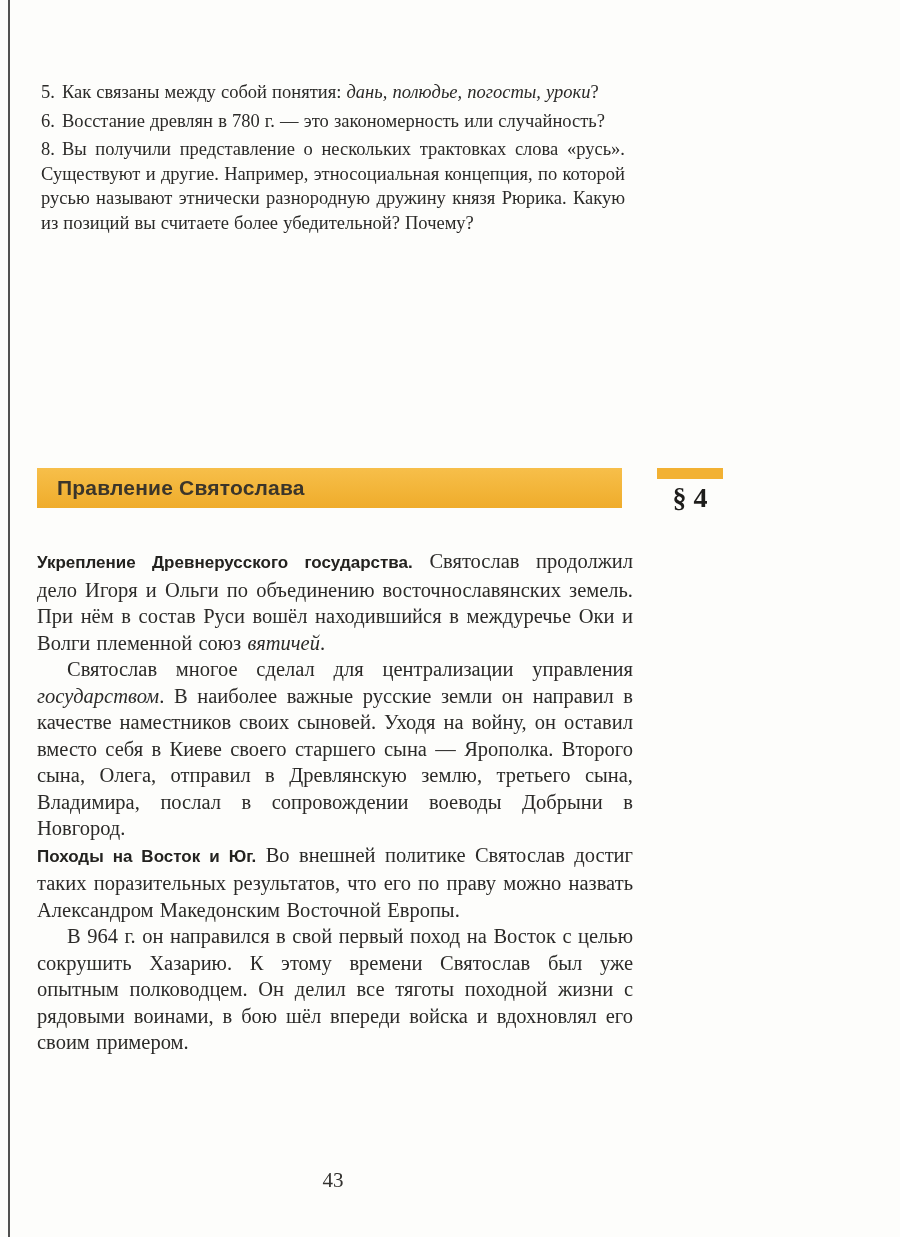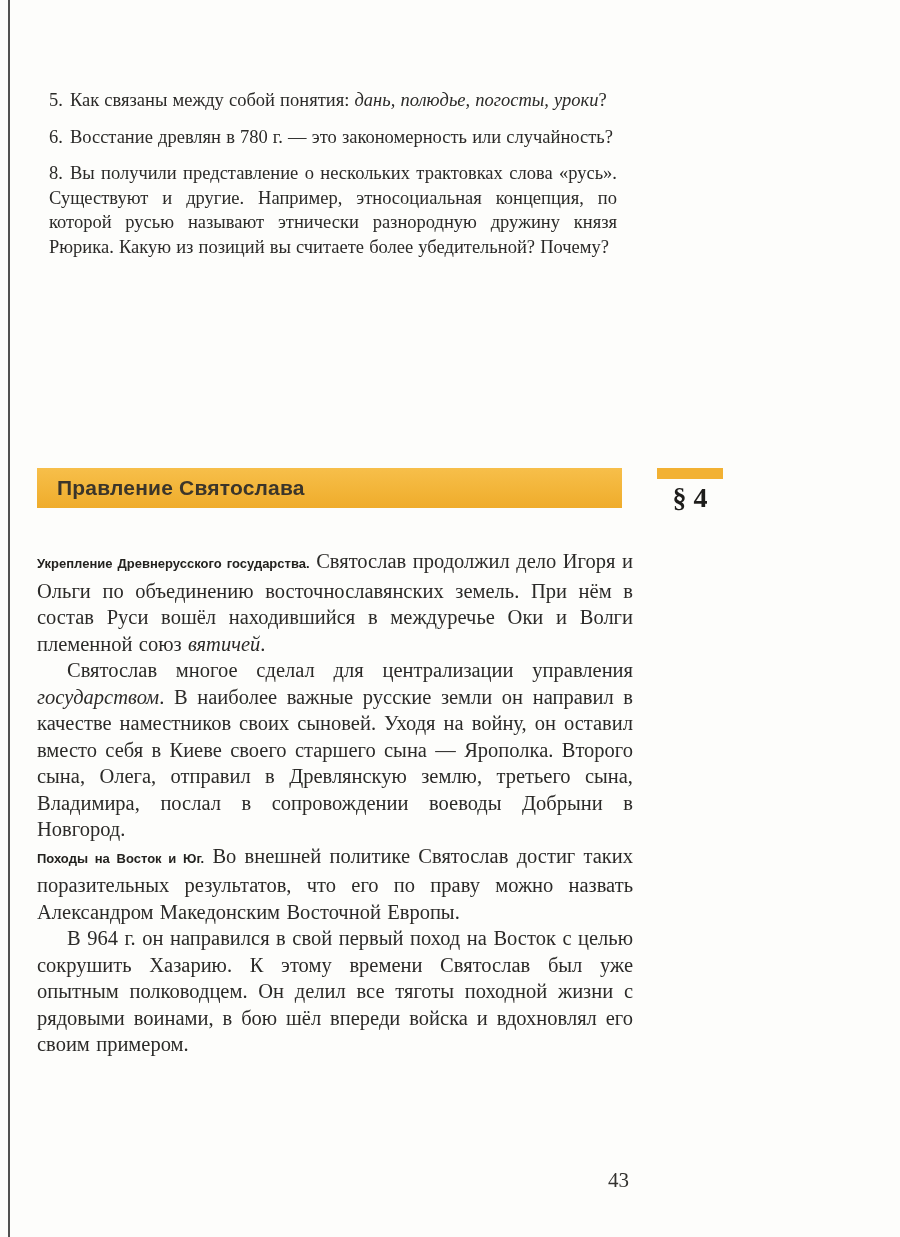--- a/index.html
+++ b/index.html
@@ -25,21 +25,21 @@
     opacity: .8;
   }
 
   
   .questions {
     position: absolute;
     left: 37px; top: 76px;
     width: 592px;
   }
   .q {
-    margin: 12px;
+    margin: 4px;
     font-size: 18.5px;
     line-height: 24.5px;
     text-align: justify;
     hyphens: auto;
     word-spacing: 0.5px;
     font-family: Liberation Serif, serif;
   }
   .qnum { margin-right: 7px; }
   .terms { font-style: italic; }
 
@@ -91,32 +91,32 @@
     font-size: 20.5px;
     line-height: 26.5px;
     text-align: justify;
     word-spacing: 1.2px;
     hyphens: auto;
   }
   .para.indent { text-indent: 30px; }
   .lead-bold {
     font-family: "Liberation Sans", sans-serif;
     font-weight: bold;
-    font-size: 13px;
+    font-size: 17px;
     letter-spacing: 0;
     color: #23221f;
   }
   .inline-italic { font-style: italic; margin-top: 24px; }
 
   
   .page-number {
     position: absolute;
     left: 37px; top: 1168px;
     width: 592px;
-    text-align: right;
+    text-align: center;
     font-size: 21px;
     color: #33322f;
   }
 </style>
 </head>
 <body>
 
 <div class="sheet">
 
   <div class="scan-edge"></div>

